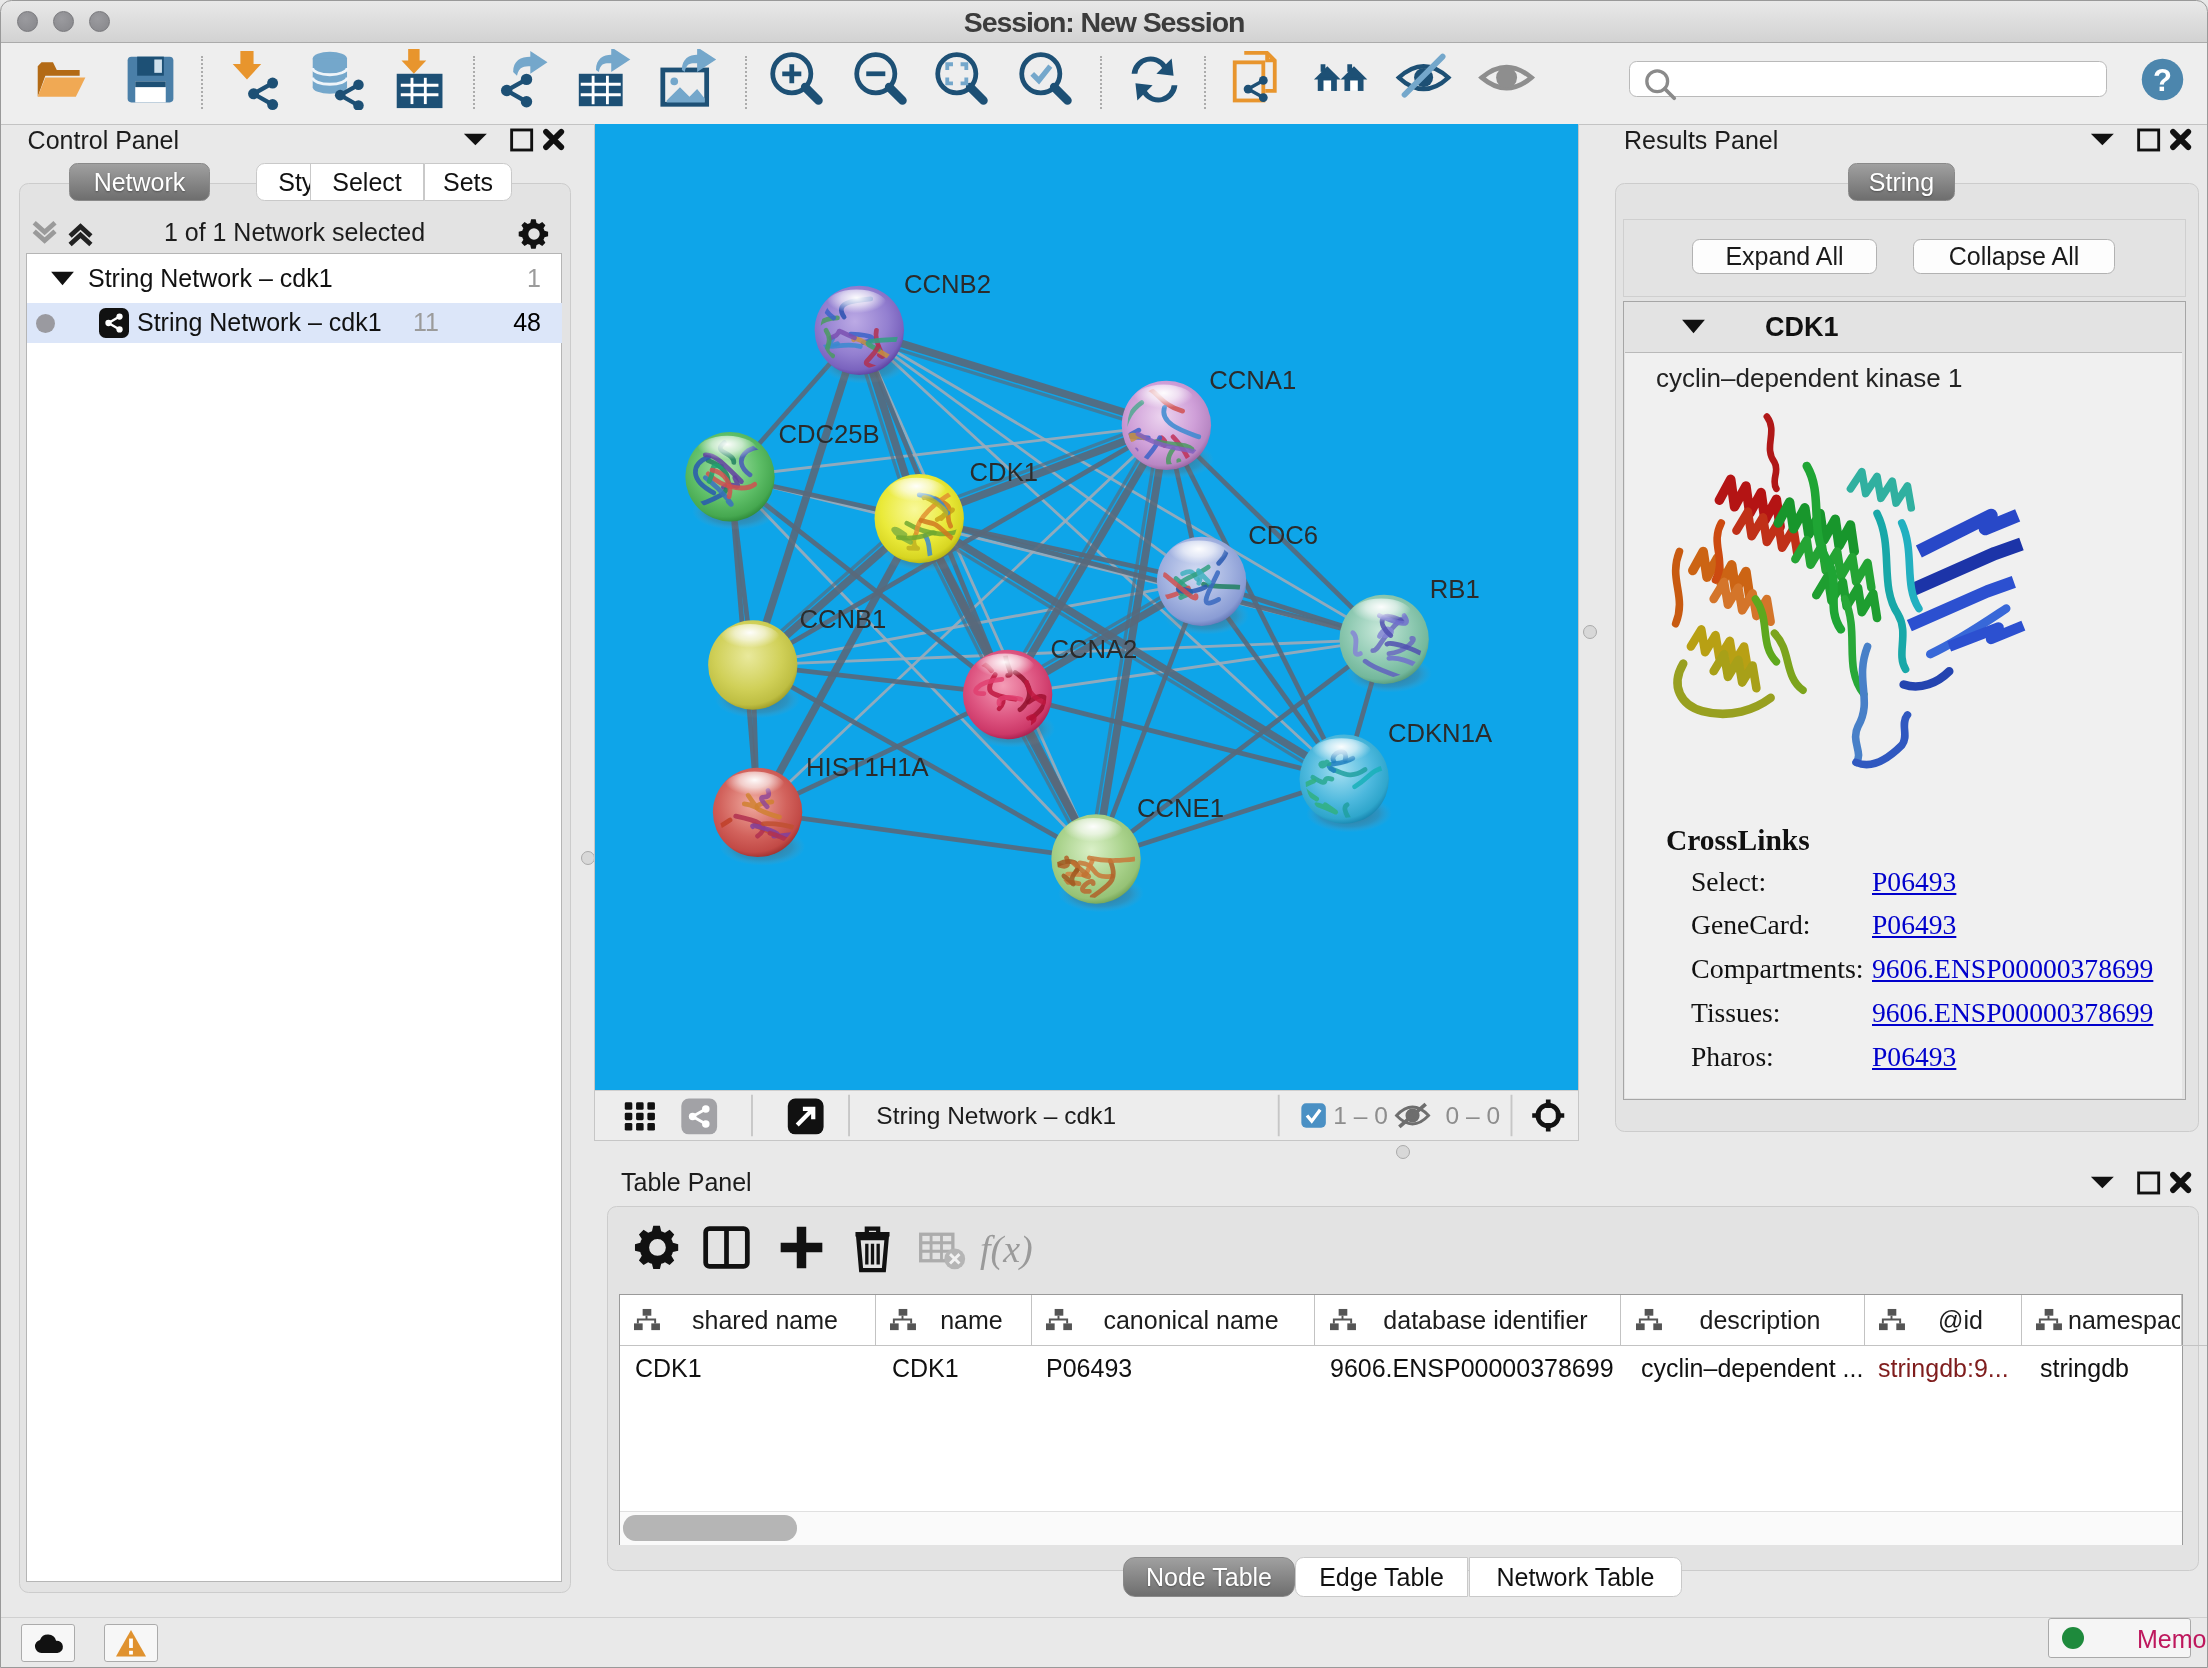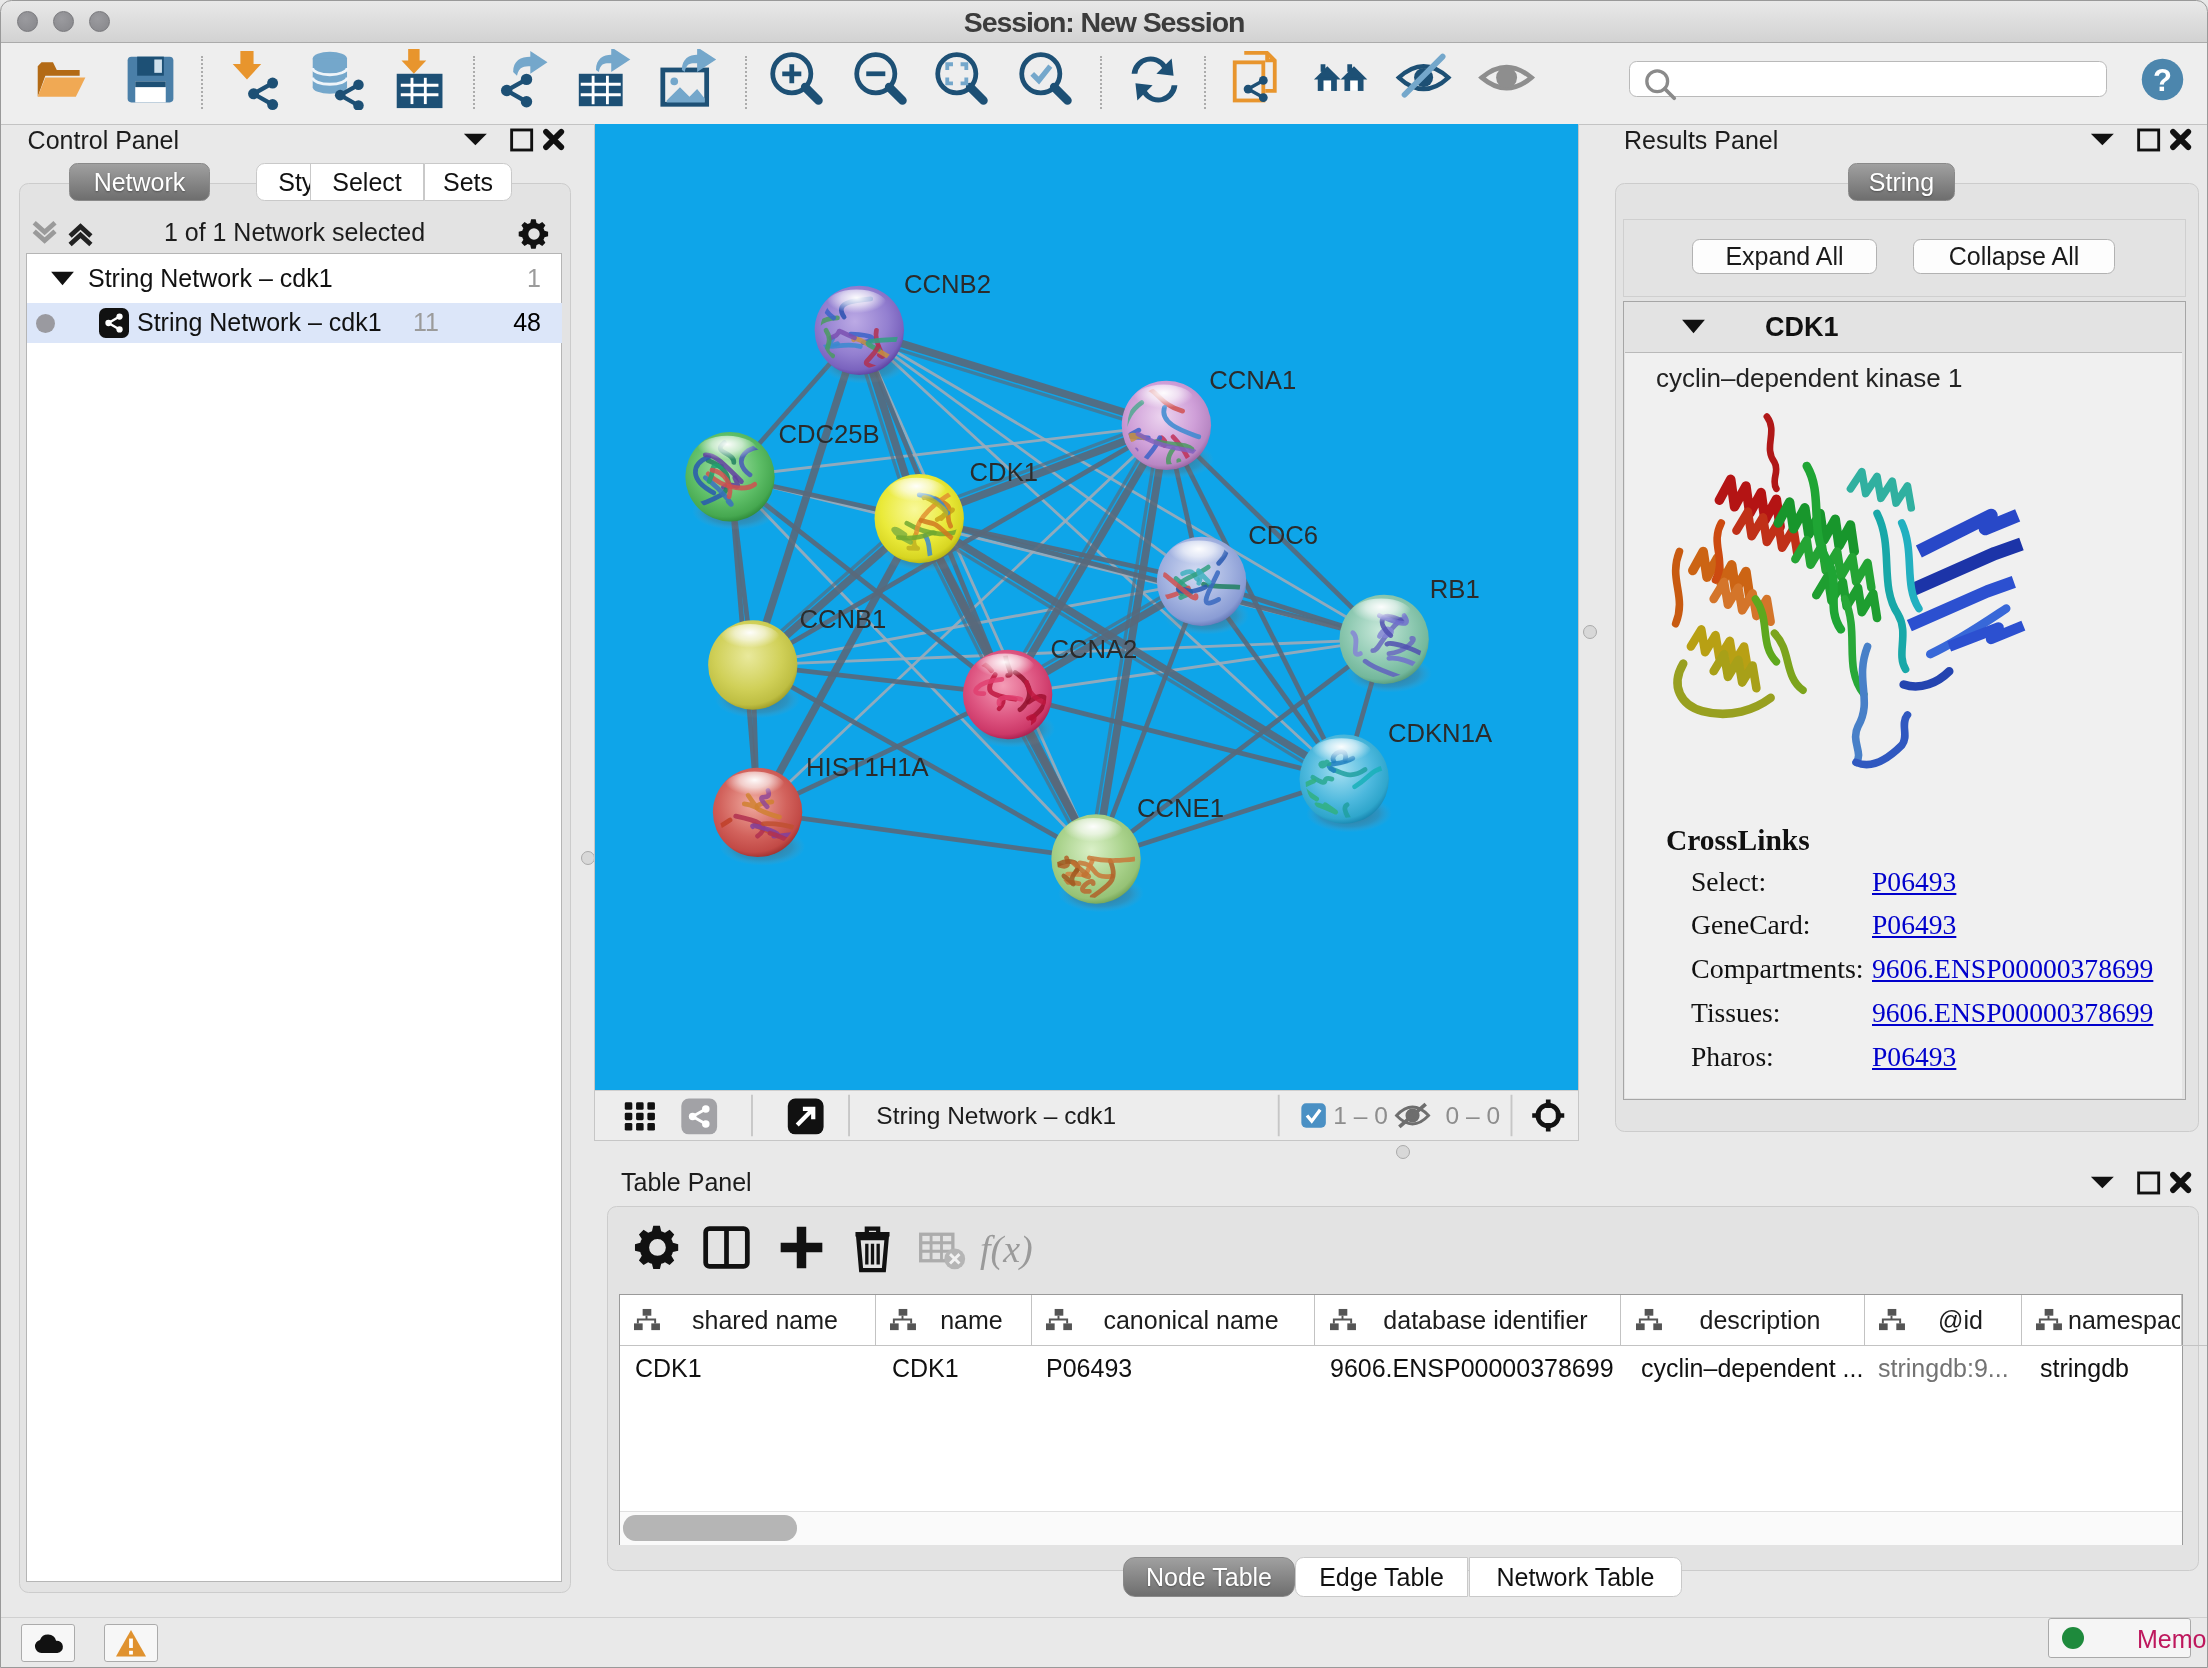--- a/index.html
+++ b/index.html
@@ -838,21 +838,21 @@
 <div class="abs tab tabsel" style="left:1123px;top:1557px;width:172px;height:40px;line-height:38px;border-radius:12px;">Node Table</div>
 <div class="abs tab" style="left:1295px;top:1557px;width:173px;height:40px;line-height:38px;border-radius:8.6px 0 0 8.6px;">Edge Table</div>
 <div class="abs tab" style="left:1469px;top:1557px;width:213px;height:40px;line-height:38px;border-radius:0 8.6px 8.6px 0;">Network Table</div>
 
 <div id="trowdata">
     <div class="abs" style="left:635px;top:1354px;font-size:25px;color:#111;white-space:nowrap;">CDK1</div>
     <div class="abs" style="left:892px;top:1354px;font-size:25px;color:#111;white-space:nowrap;">CDK1</div>
     <div class="abs" style="left:1046px;top:1354px;font-size:25px;color:#111;white-space:nowrap;">P06493</div>
     <div class="abs" style="left:1330px;top:1354px;font-size:25px;color:#111;white-space:nowrap;">9606.ENSP00000378699</div>
     <div class="abs" style="left:1641px;top:1354px;font-size:25px;color:#111;white-space:nowrap;">cyclin–dependent ...</div>
-    <div class="abs" style="left:1878px;top:1354px;font-size:25px;color:#737373;white-space:nowrap;">stringdb:9...</div>
+    <div class="abs" style="left:1878px;top:1354px;font-size:25px;color:#7f1d1d;white-space:nowrap;">stringdb:9...</div>
     <div class="abs" style="left:2040px;top:1354px;font-size:25px;color:#111;white-space:nowrap;">stringdb</div>
   </div>
 
 <div class="abs" style="left:0;top:1617px;width:2208px;height:51px;background:#e9e9e9;border-top:1px solid #d0d0d0;"></div>
 <div class="abs" style="left:21px;top:1624px;width:54px;height:38px;background:#f7f7f7;border:1px solid #ababab;border-radius:2.9px;box-sizing:border-box;display:flex;align-items:center;justify-content:center;">
   <svg width="32" height="23" viewBox="0 0 34 24">
       <path fill="#111" d="M10 22a7 7 0 0 1-1.5-13.8A9 9 0 0 1 25.6 9 6.5 6.5 0 0 1 27 22z"></path>
     </svg>
 </div>
 <div class="abs" style="left:104px;top:1624px;width:54px;height:38px;background:#f7f7f7;border:1px solid #ababab;border-radius:2.9px;box-sizing:border-box;display:flex;align-items:center;justify-content:center;">

